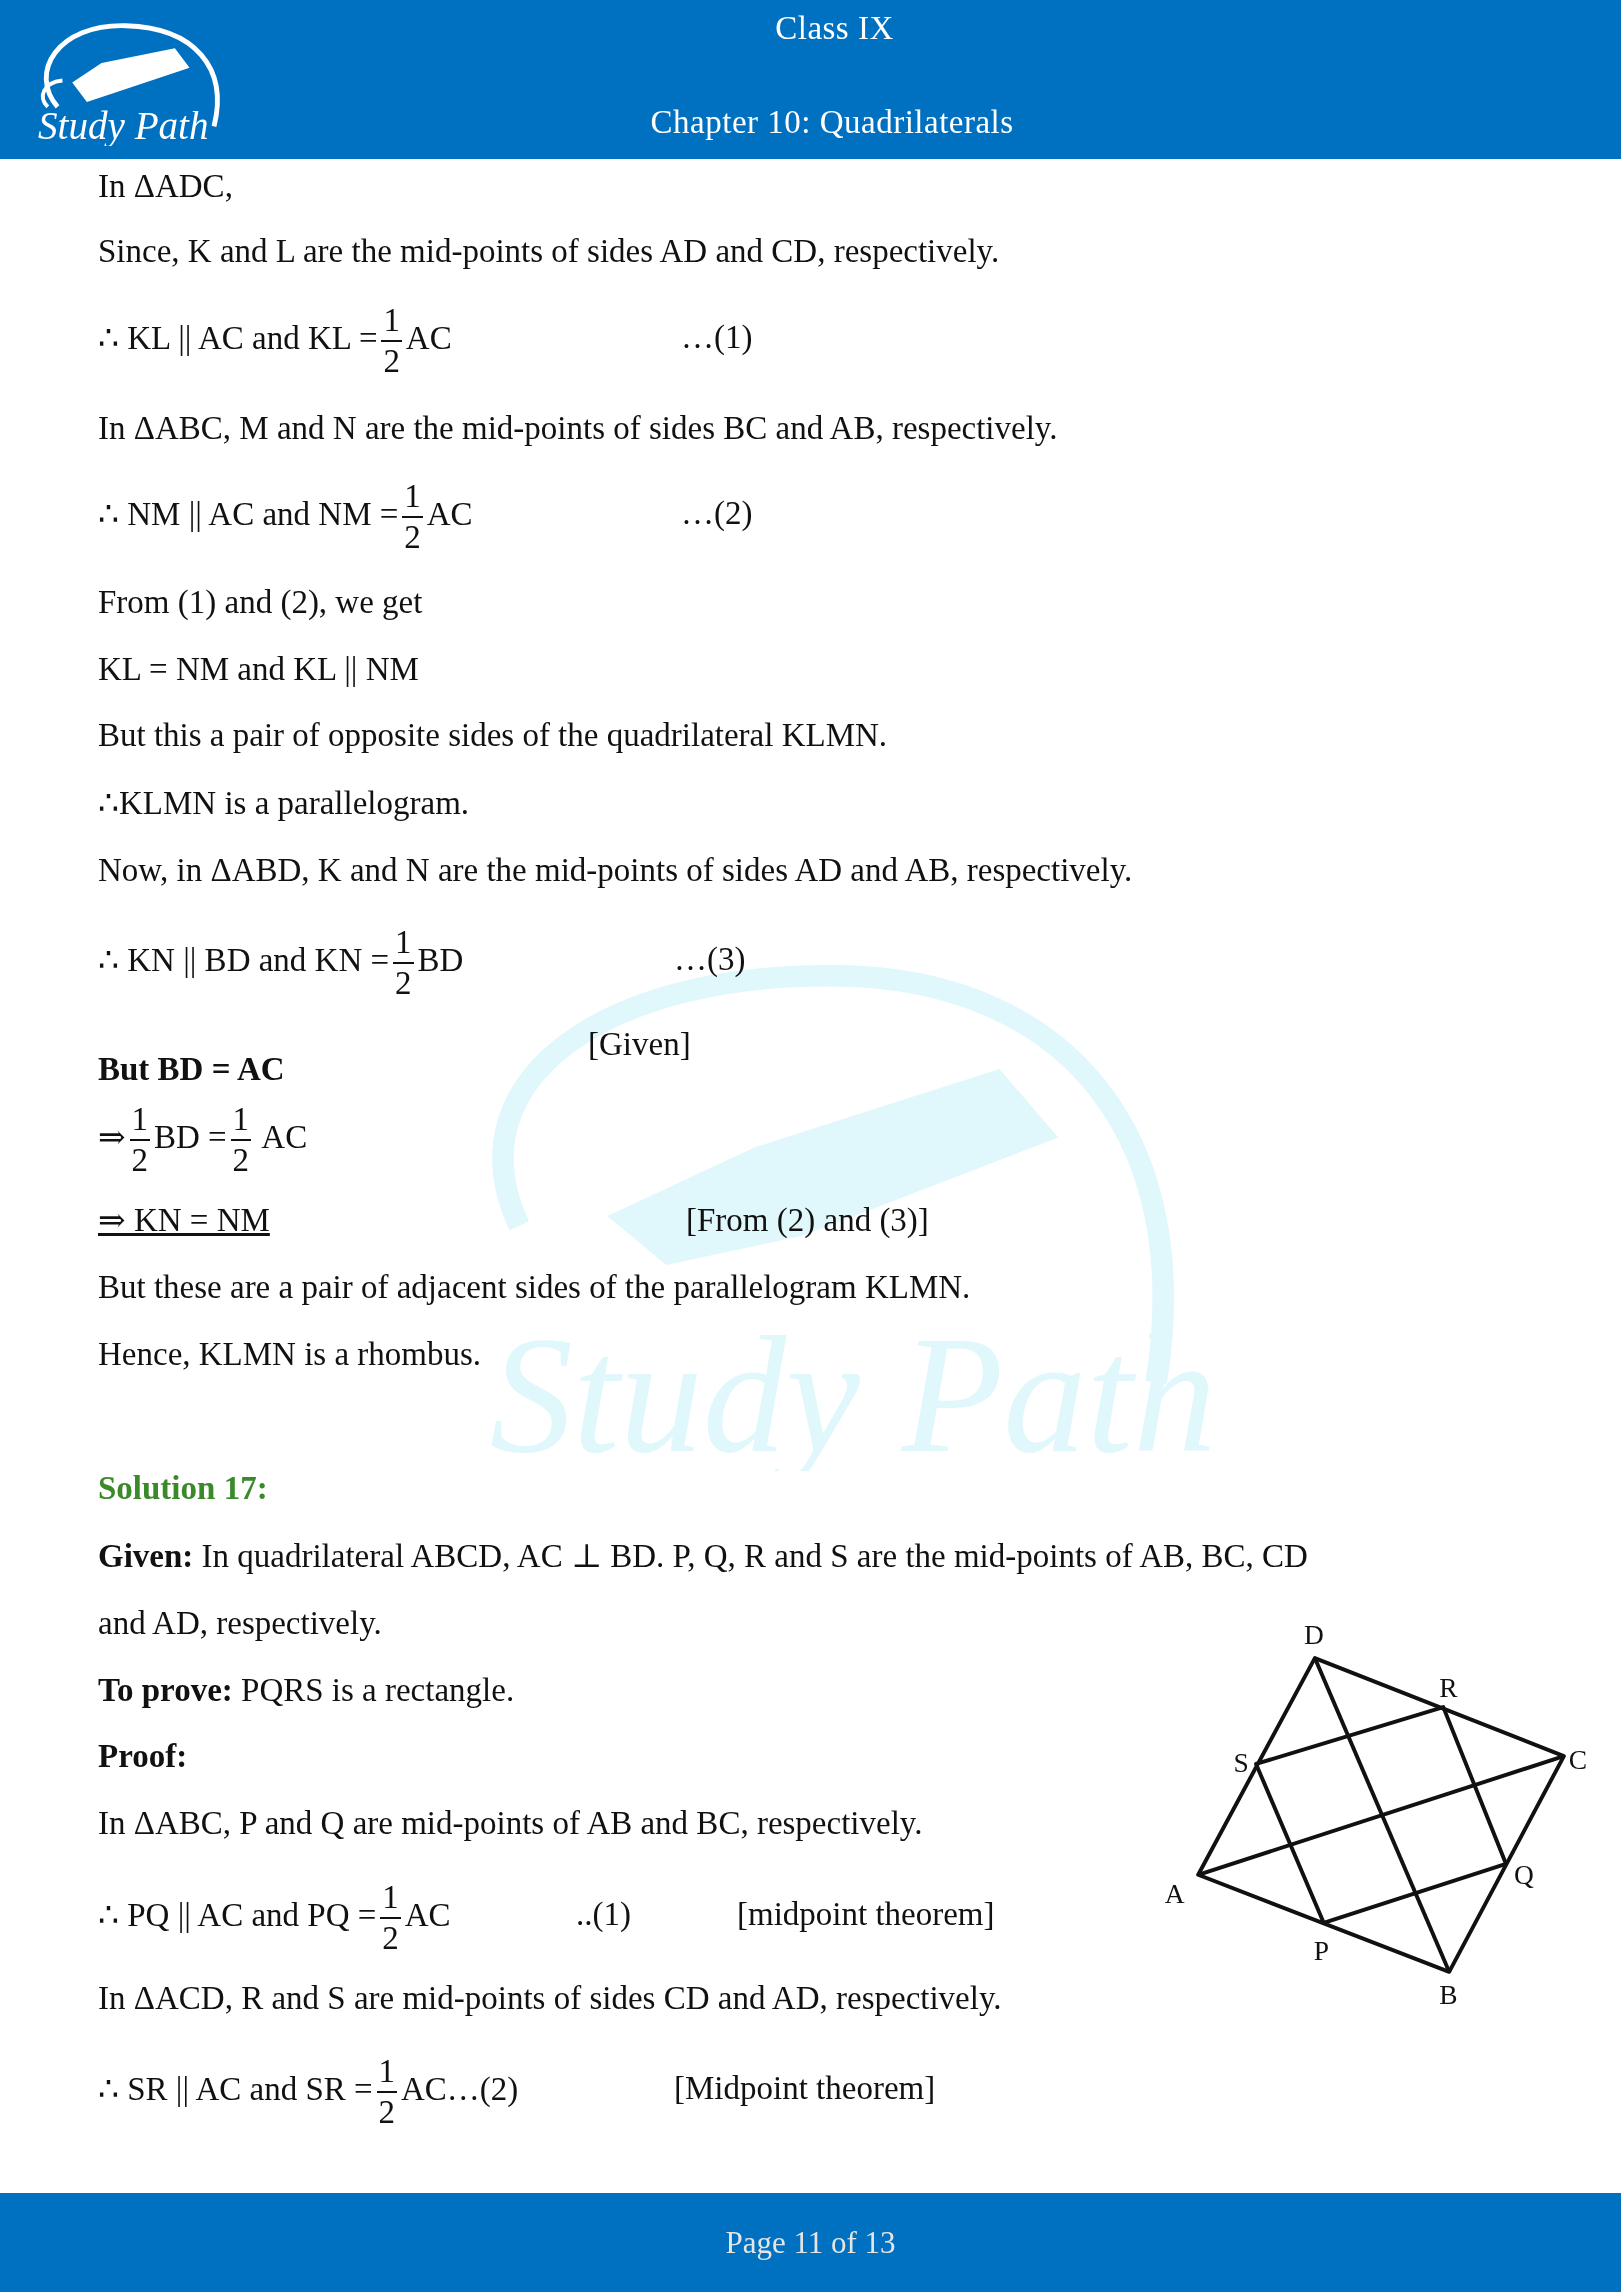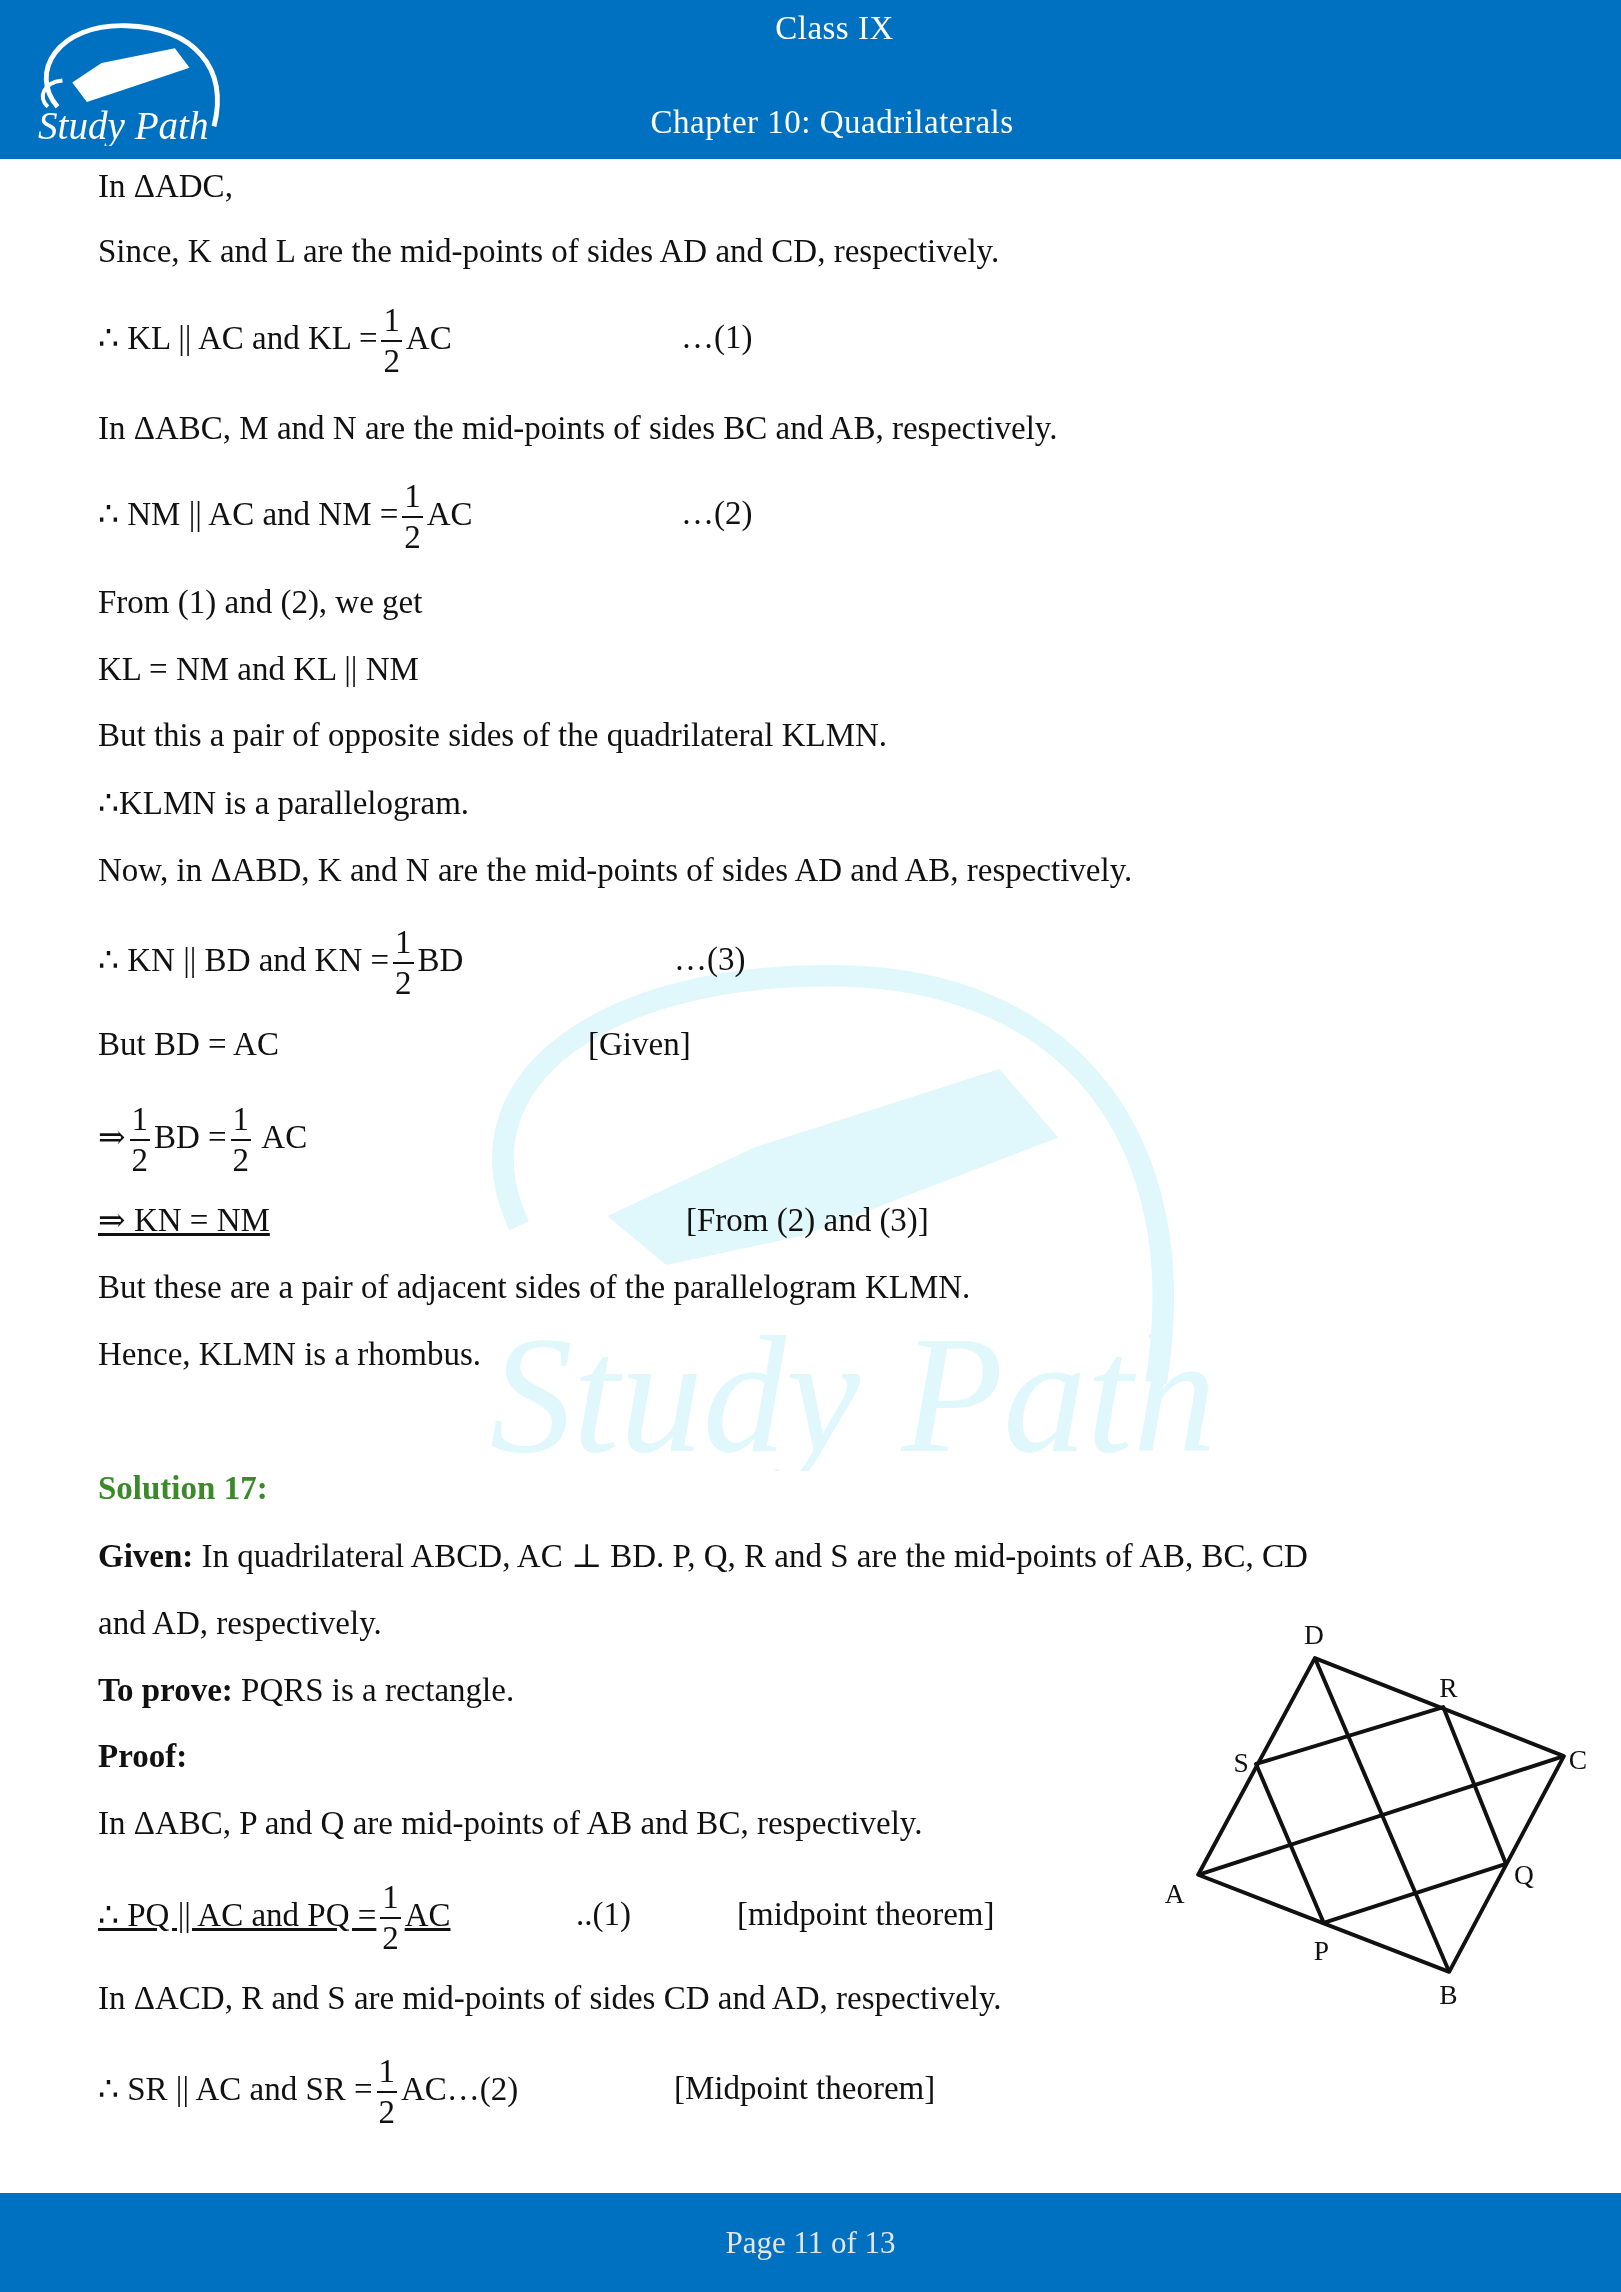--- a/index.html
+++ b/index.html
@@ -60,21 +60,21 @@
 <div class="line" style="top:650px;">KL = NM and KL || NM</div>
 <div class="line" style="top:716px;">But this a pair of opposite sides of the quadrilateral KLMN.</div>
 <div class="line" style="top:784px;">∴KLMN is a parallelogram.</div>
 <div class="line" style="top:851px;">Now, in ΔABD, K and N are the mid-points of sides AD and AB, respectively.</div>
 
 <div class="line" style="top:921px; height:78px; line-height:78px;">
   <span>∴  KN || BD and KN  =</span><span class="frac"><span class="num">1</span><span class="den">2</span></span><span>BD</span>
 </div>
 <div class="abs" style="left:674px; top:941px; font-size:33px;">…(3)</div>
 
-<div class="line" style="top:1025px;">But BD = AC</div>
+<div class="line" style="top:1050px;font-weight:bold;">But BD = AC</div>
 <div class="abs" style="left:588px; top:1025px; font-size:33px; line-height:39px;">[Given]</div>
 
 <div class="line" style="top:1098px; height:78px; line-height:78px;">
   <span>⇒</span><span class="frac"><span class="num">1</span><span class="den">2</span></span><span>BD  =</span><span class="frac"><span class="num">1</span><span class="den">2</span></span> <span>AC</span>
 </div>
 
 <div class="line" style="top:1201px;text-decoration:underline;">⇒ KN = NM</div>
 <div class="abs" style="left:686px; top:1201px; font-size:33px; line-height:39px;">[From (2) and (3)]</div>
 
 <div class="line" style="top:1268px;">But these are a pair of adjacent sides of the parallelogram KLMN.</div>
@@ -85,21 +85,21 @@
 <div class="line" style="top:1537px;">
   <span class="bold">Given:</span><span> In quadrilateral ABCD, AC ⊥ BD. P, Q, R and S are the mid-points of AB, BC, CD</span>
 </div>
 <div class="line" style="top:1604px;">and AD, respectively.</div>
 <div class="line" style="top:1671px;text-align:center;">
   <span class="bold">To prove:</span><span> PQRS is a rectangle.</span>
 </div>
 <div class="line bold" style="top:1737px;">Proof:</div>
 <div class="line" style="top:1804px;">In ΔABC, P and Q are mid-points of AB and BC, respectively.</div>
 
-<div class="line" style="top:1876px; height:78px; line-height:78px;text-decoration:underline;">
+<div class="line" style="top:1876px; height:78px; line-height:78px;">
   <span>∴  PQ || AC and PQ  =</span><span class="frac"><span class="num">1</span><span class="den">2</span></span><span>AC</span>
 </div>
 <div class="abs" style="left:576px; top:1896px; font-size:33px;">..(1)</div>
 <div class="abs" style="left:737px; top:1896px; font-size:33px;">[midpoint theorem]</div>
 
 <div class="line" style="top:1979px;">In ΔACD, R and S are mid-points of sides CD and AD, respectively.</div>
 
 <div class="line" style="top:2050px; height:78px; line-height:78px;">
   <span>∴  SR || AC and SR  =</span><span class="frac"><span class="num">1</span><span class="den">2</span></span><span>AC…(2)</span>
 </div>

